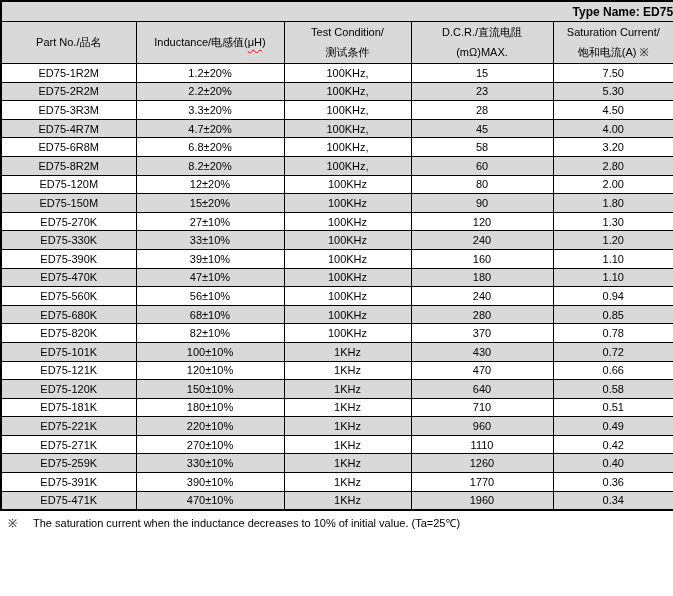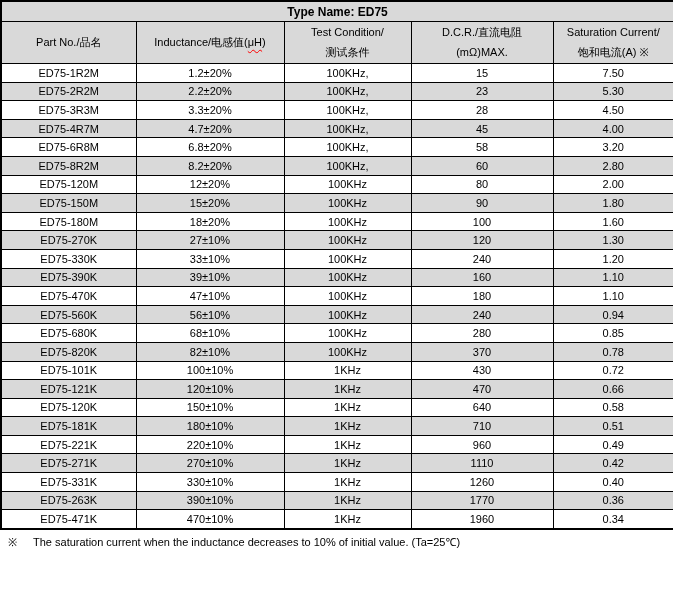--- a/index.html
+++ b/index.html
@@ -20,21 +20,21 @@
     width:673px;border:2px solid var(--border-color);
   }
   th,td{
     border:1px solid var(--border-color);
     padding:0;text-align:center;vertical-align:middle;
     font-size:11px;font-weight:normal;
     overflow:hidden;white-space:nowrap;
   }
   tr.title-row td{
     height:19px;background:var(--header-bg);
-    font-size:12px;font-weight:bold;
+    font-size:12px;font-weight:bold;text-align:right;
   }
   tr.header-row th{
     height:41px;background:var(--header-bg);
     line-height:1.8;
   }
   tbody td{height:17.6px;}
   tbody tr:nth-child(even) td{background:var(--row-alt-bg);}
   .squiggle{
     text-decoration:underline;
     text-decoration-style:wavy;
@@ -137,27 +137,20 @@
           <td>2.00</td>
         </tr>
         <tr>
           <td>ED75-150M</td>
           <td>15±20%</td>
           <td>100KHz</td>
           <td>90</td>
           <td>1.80</td>
         </tr>
         <tr>
-          <td>ED75-180M</td>
-          <td>18±20%</td>
-          <td>100KHz</td>
-          <td>100</td>
-          <td>1.60</td>
-        </tr>
-        <tr>
           <td>ED75-270K</td>
           <td>27±10%</td>
           <td>100KHz</td>
           <td>120</td>
           <td>1.30</td>
         </tr>
         <tr>
           <td>ED75-330K</td>
           <td>33±10%</td>
           <td>100KHz</td>
@@ -235,28 +228,28 @@
           <td>0.49</td>
         </tr>
         <tr>
           <td>ED75-271K</td>
           <td>270±10%</td>
           <td>1KHz</td>
           <td>1110</td>
           <td>0.42</td>
         </tr>
         <tr>
-          <td>ED75-331K</td>
+          <td>ED75-259K</td>
           <td>330±10%</td>
           <td>1KHz</td>
           <td>1260</td>
           <td>0.40</td>
         </tr>
         <tr>
-          <td>ED75-263K</td>
+          <td>ED75-391K</td>
           <td>390±10%</td>
           <td>1KHz</td>
           <td>1770</td>
           <td>0.36</td>
         </tr>
         <tr>
           <td>ED75-471K</td>
           <td>470±10%</td>
           <td>1KHz</td>
           <td>1960</td>

